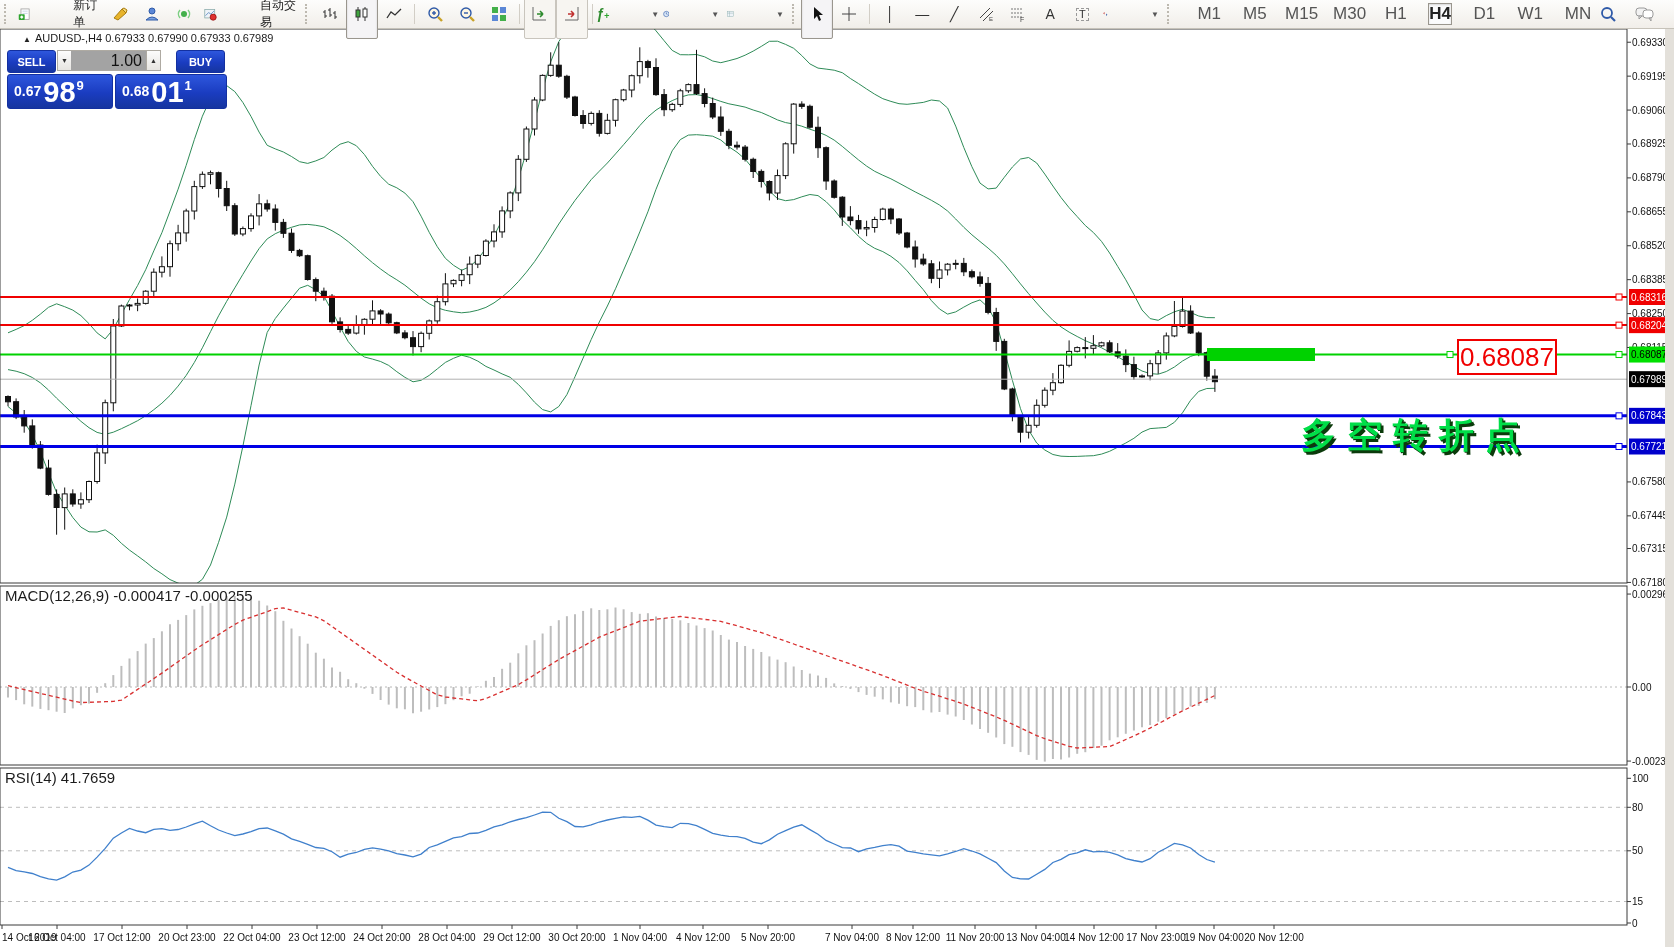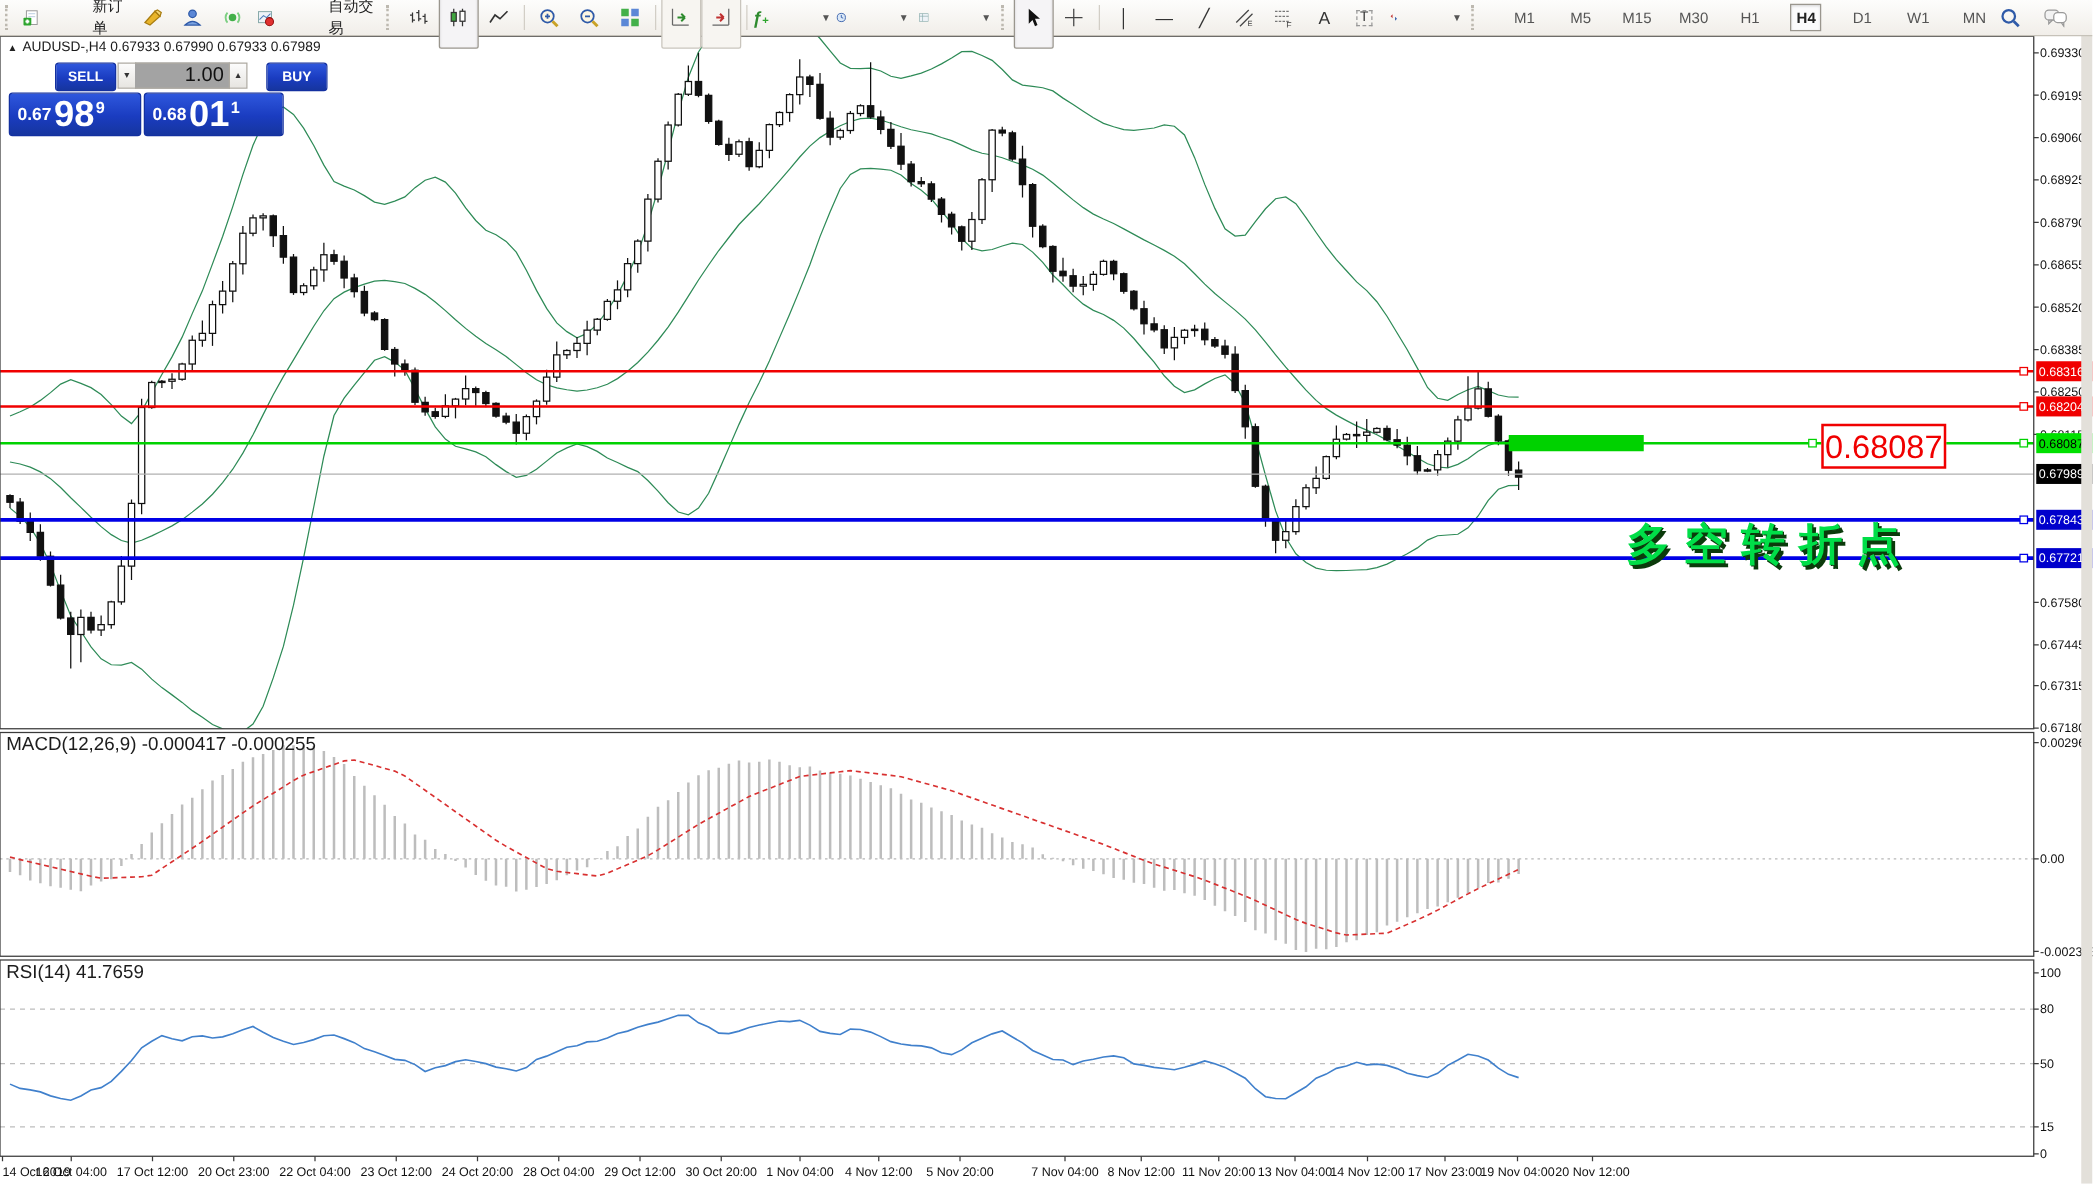--- a/index.html
+++ b/index.html
@@ -9,34 +9,34 @@
   .toolbar{position:absolute;left:0;top:0;width:1674px;height:28px;
     background:linear-gradient(180deg,#fdfdfc,#f1eee9);
     border-bottom:1px solid #c6c2b9;display:flex;align-items:center;z-index:50;}
   .grip{width:3px;height:20px;border-left:2px dotted #bdb9b0;margin:0 5px 0 4px;}
   .sep{width:1px;height:20px;background:#d2cec6;margin:0 4px;}
   .tbtn{height:24px;min-width:24px;display:flex;align-items:center;justify-content:center;
     border:1px solid transparent;border-radius:2px;padding:12px 3px;cursor:default;color:#444;gap:40px;}
   .tbtn.active{border:1px solid #9a968e;background:#f5f4f6;box-shadow:inset 0 1px 2px rgba(0,0,0,.18);}
   .tbtn.boxed{border:1px solid #c9c5bd;background:#f7f5f1;}
   .tlabel{font-size:12px;color:#222;margin-left:3px;}
-  .tf{font-size:12px;color:#555;width:26px;height:20px;display:flex;align-items:center;justify-content:center;
+  .tf{font-size:17px;color:#555;width:26px;height:20px;display:flex;align-items:center;justify-content:center;
     border:1px solid transparent;margin-left:20px;}
   .tf.active{border:1px solid #9a968e;background:#fbfbfc;box-shadow:inset 0 1px 2px rgba(0,0,0,.15);color:#222;font-weight:bold;}
   .dd{font-size:8px;color:#555;margin-left:2px;}
   .glyph{font-size:14px;color:#333;line-height:1;}
   .spacer{flex:1;}
   
   #chart-area{position:absolute;left:0;top:0;width:1674px;height:947px;}
   .right-strip{position:absolute;right:0;top:28px;width:9px;height:919px;background:#e3e0da;z-index:5;}
-  .symbol-info{position:absolute;left:6px;top:32px;font-size:11px;color:#1a1a1a;z-index:20;}
+  .symbol-info{position:absolute;left:23px;top:32px;font-size:11px;color:#1a1a1a;z-index:20;}
   .symbol-info .tri{font-size:8px;margin-right:4px;color:#222;}
   
   .ocp{position:absolute;left:7px;top:50px;width:218px;height:57px;z-index:30;}
-  .ocp-row1{position:absolute;left:0;top:0;width:218px;height:21px;margin-left:37px;}
+  .ocp-row1{position:absolute;left:0;top:0;width:218px;height:21px;}
   .btn-blue{background:linear-gradient(180deg,#2e57dd,#1a3cc0 55%,#16359f);color:#fff;
     border:1px solid #1330a0;border-radius:3px;font-weight:bold;display:flex;align-items:center;justify-content:center;}
   .sellbtn{position:absolute;left:0;top:0;width:47px;height:21px;font-size:11px;}
   .buybtn{position:absolute;right:0;top:0;width:47px;height:21px;font-size:11px;}
   .spin{position:absolute;top:0;width:15px;height:21px;background:linear-gradient(#fcfcfc,#e7e5e1);
     border:1px solid #aeaaa2;font-size:7px;color:#333;display:flex;align-items:center;justify-content:center;box-sizing:border-box;}
   .spin.down{left:50px;}
   .spin.up{left:139px;}
   .vol{position:absolute;left:64px;top:0;width:76px;height:21px;box-sizing:border-box;
     border:1px solid #aeaaa2;border-left:none;border-right:none;background:#a3a3a3;font-size:16px;color:#111;

